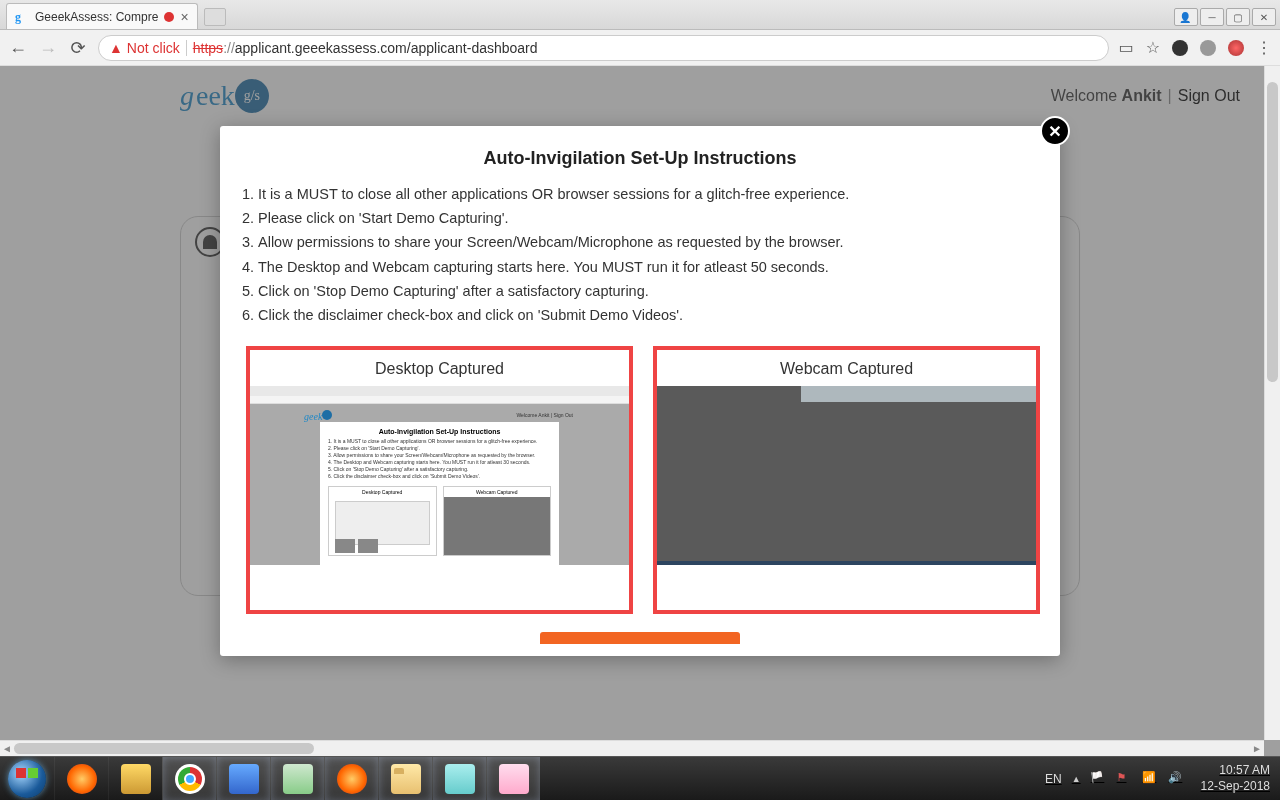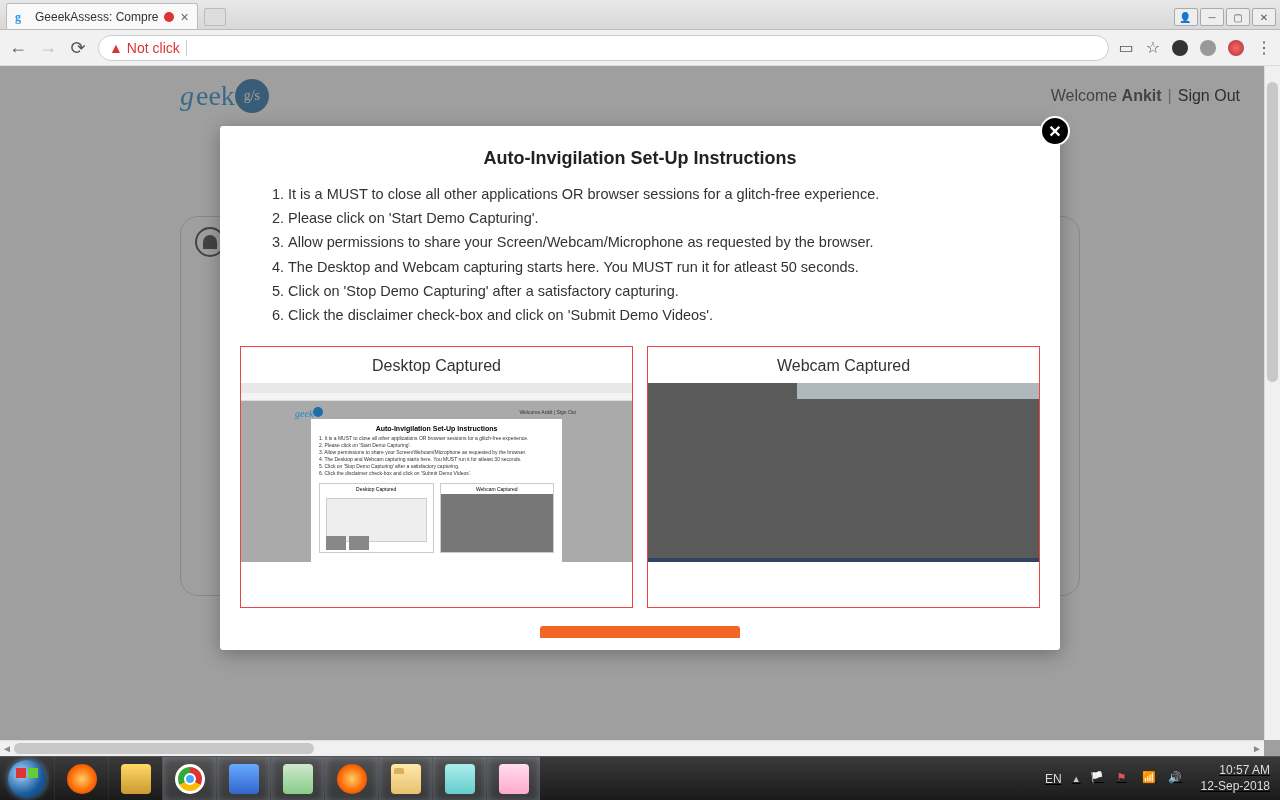--- a/index.html
+++ b/index.html
@@ -49,25 +49,25 @@
 .dimmed-card .avatar { position: absolute; top: 10px; left: 14px; width: 30px; height: 30px; border: 2px solid #333; border-radius: 50%; display:flex; align-items:center; justify-content:center;}
 .dimmed-card .avatar::after { content:''; width:14px; height:14px; background:#333; border-radius:50% 50% 0 0; }
 
 
 .overlay { position: absolute; inset: 0; background: rgba(80,80,80,0.55); }
 
 
 .modal { position: absolute; top: 60px; left: 220px; width: 840px; background: #fff; border-radius: 3px; padding: 22px 0 12px; box-shadow: 0 4px 20px rgba(0,0,0,0.3); }
 .modal-close { position: absolute; top: -10px; right: -10px; width: 30px; height: 30px; background: #000; color: #fff; border: 2px solid #fff; border-radius: 50%; display: flex; align-items: center; justify-content: center; font-size: 16px; font-weight: bold; cursor: pointer; }
 .modal h2 { text-align: center; font-size: 18px; font-weight: bold; color: #222; margin-bottom: 14px; }
-.modal ol { list-style: decimal; padding-left: 68px; font-size: 14.5px; color: #333; line-height: 1.6; }
+.modal ol { list-style: decimal; padding-left: 38px; font-size: 14.5px; color: #333; line-height: 1.6; }
 .modal ol li { margin-bottom: 1px; }
 
 .captures { display: flex; gap: 14px; padding: 18px 20px 10px; }
-.cap-box { flex: 1; border: 1px solid #ef4444; }
+.cap-box { flex: 1; border: 4px solid #ef4444; margin-left: 6px; }
 .cap-title { text-align: center; font-size: 16px; color: #333; padding: 10px 0 8px; }
 .cap-preview { height: 179px; background: #777; position: relative; overflow:hidden }
 .cap-footer { height: 45px; }
 
 
 .mini { position: absolute; inset: 0; background: #fff; }
 .mini-top { height: 10px; background: #e8e8e8; }
 .mini-addr { height: 8px; background: #f4f4f4; border-bottom:1px solid #ddd;}
 .mini-body { position: relative; height: 218px; background: rgba(100,100,100,0.55);}
 .mini-logo { position:absolute; top:6px; left:54px; font-size:10px; color:#1e88c7; font-style:italic; font-family:serif;}
@@ -146,20 +146,23 @@
 <div class="addr-bar">
   <div class="nav-btn">←</div>
   <div class="nav-btn disabled">→</div>
   <div class="nav-btn">⟳</div>
   <div class="addr-field">
     <span class="not-secure">
       <span>▲</span>
       <span>Not click</span>
     </span>
     <span class="divider"></span>
+    <span class="url">
+      <span class="proto">https</span><span class="sub">://</span><span>applicant.geeekassess.com/applicant-dashboard</span>
+    </span>
   </div>
   <div class="addr-right">
     <span>▭</span>
     <span>☆</span>
     <span class="ext-icon" style="background:#333"></span>
     <span class="ext-icon" style="background:#999"></span>
     <span class="ext-icon" style="background:radial-gradient(#f66,#a33)"></span>
     <span>⋮</span>
   </div>
 </div>

